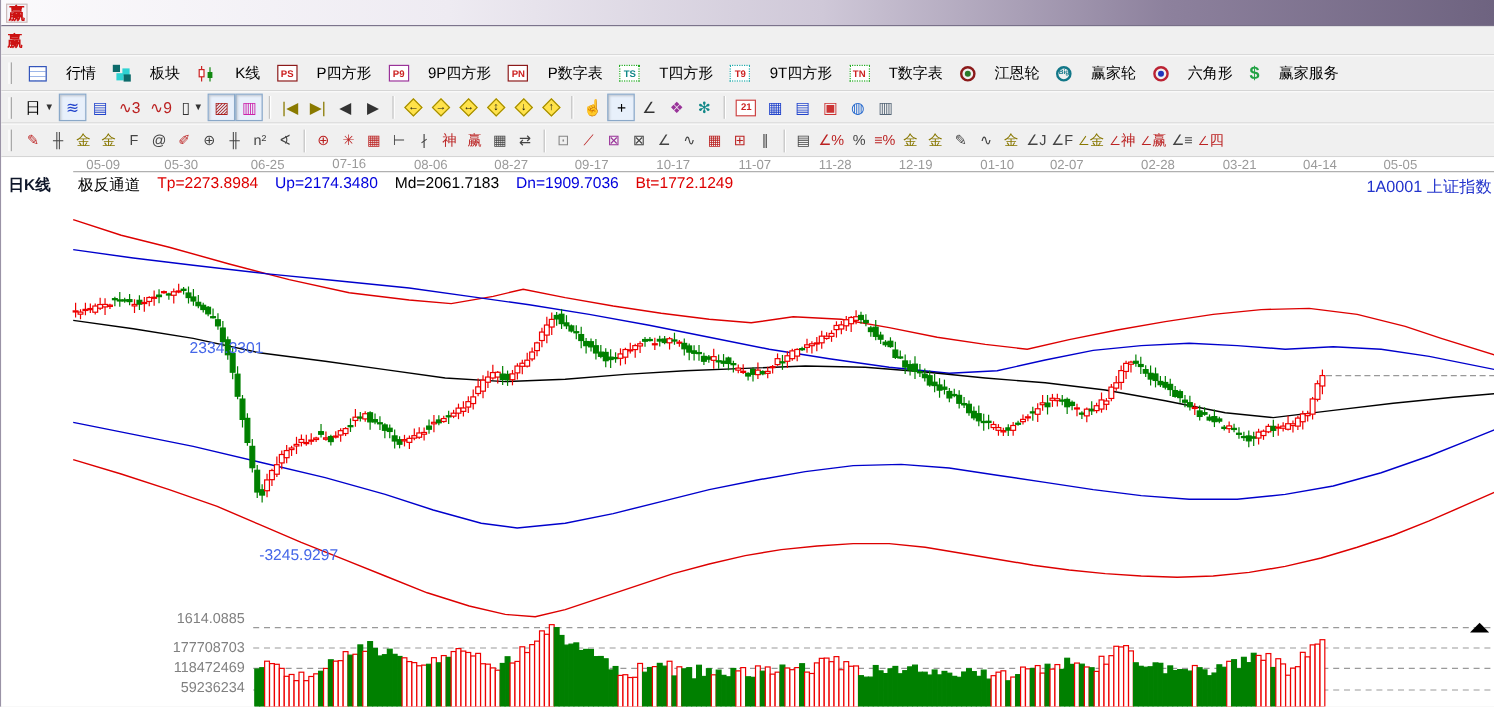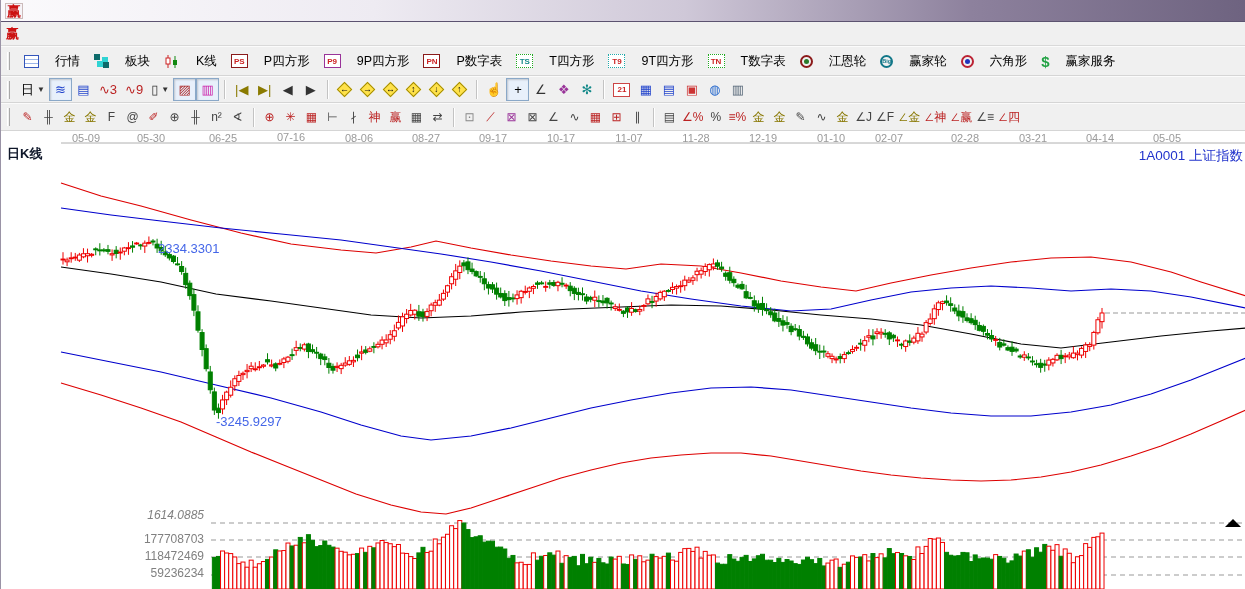--- a/index.html
+++ b/index.html
@@ -48,21 +48,21 @@
   .tbtn3{height:22px;min-width:21px;display:flex;align-items:center;justify-content:center;
     font-size:12px;padding:0 2px;cursor:default;}
   
   .chart-region{position:relative;width:1245px;height:458px;background:#fff;}
   .chart-svg{position:absolute;left:0;top:0;}
   .kline-label{position:absolute;left:6px;top:4px;color:#0f172a;font-weight:bold;font-size:13px;margin-top:10px;}
   .dates{position:absolute;left:0;top:0;width:100%;height:12px;}
   .dates span{position:absolute;transform:translateX(-50%);font-size:11px;color:#9a9a9a;white-space:nowrap;}
   .legend{position:absolute;left:64px;top:14px;display:flex;gap:14px;font-size:13px;white-space:nowrap;}
   .symbol-label{position:absolute;right:3px;top:16px;color:#2233cc;font-size:13.5px;white-space:nowrap;}
-  .anno{position:absolute;color:#4466e8;font-size:13px;white-space:nowrap;}
+  .anno{position:absolute;color:#4466e8;font-size:13px;white-space:nowrap;margin-top:41px;}
   .vlabel{position:absolute;left:0;width:203px;text-align:right;font-size:12px;color:#808080;
     line-height:14px;white-space:nowrap;}
 </style>
 </head>
 <body>
 
 <div class="window">
 
   <div class="titlebar">
     <span class="app-ico">赢</span>
@@ -1073,26 +1073,34 @@
         <span style="left: 628px; top: 1px;">11-07</span>
         <span style="left: 695px; top: 1px;">11-28</span>
         <span style="left: 762px; top: 1px;">12-19</span>
         <span style="left: 830px; top: 1px;">01-10</span>
         <span style="left: 872px; top: 1px; margin-left: 16px;">02-07</span>
         <span style="left: 964px; top: 1px;">02-28</span>
         <span style="left: 1032px; top: 1px;">03-21</span>
         <span style="left: 1099px; top: 1px;">04-14</span>
         <span style="left: 1166px; top: 1px;">05-05</span>
       </div>
+    <div class="legend" id="legend">
+      <span style="color:#000;">极反通道</span>
+    <span style="color: rgb(221, 0, 0);">Tp=2273.8984</span>
+        <span style="color: rgb(0, 0, 221);">Up=2174.3480</span>
+        <span style="color: rgb(0, 0, 0);">Md=2061.7183</span>
+        <span style="color: rgb(0, 0, 221);">Dn=1909.7036</span>
+        <span style="color: rgb(221, 0, 0);">Bt=1772.1249</span>
+      </div>
     <span class="symbol-label">1A0001  上证指数</span>
     <div id="annos">
         <span class="anno" style="left: 157px; top: 110px;">2334.3301</span>
         <span class="anno" style="left: 215px; top: 283px;">-3245.9297</span>
       </div>
     <div id="vlabels">
-        <span class="vlabel" style="top: 377px; font-style: italic;">1614.0885</span>
+        <span class="vlabel" style="top: 377px;">1614.0885</span>
         <span class="vlabel" style="top: 401px;">177708703</span>
         <span class="vlabel" style="top: 418px;">118472469</span>
         <span class="vlabel" style="top: 435px;">59236234</span>
       </div>
   </div>
 
 </div>
 
 </body></html>

